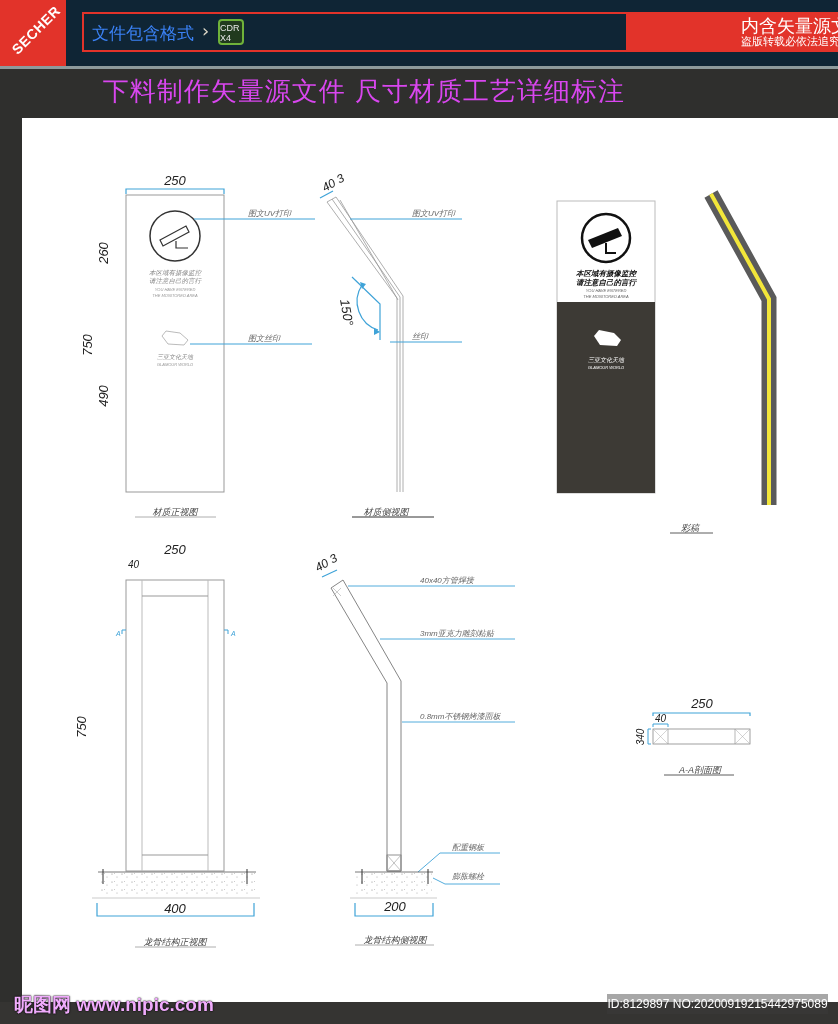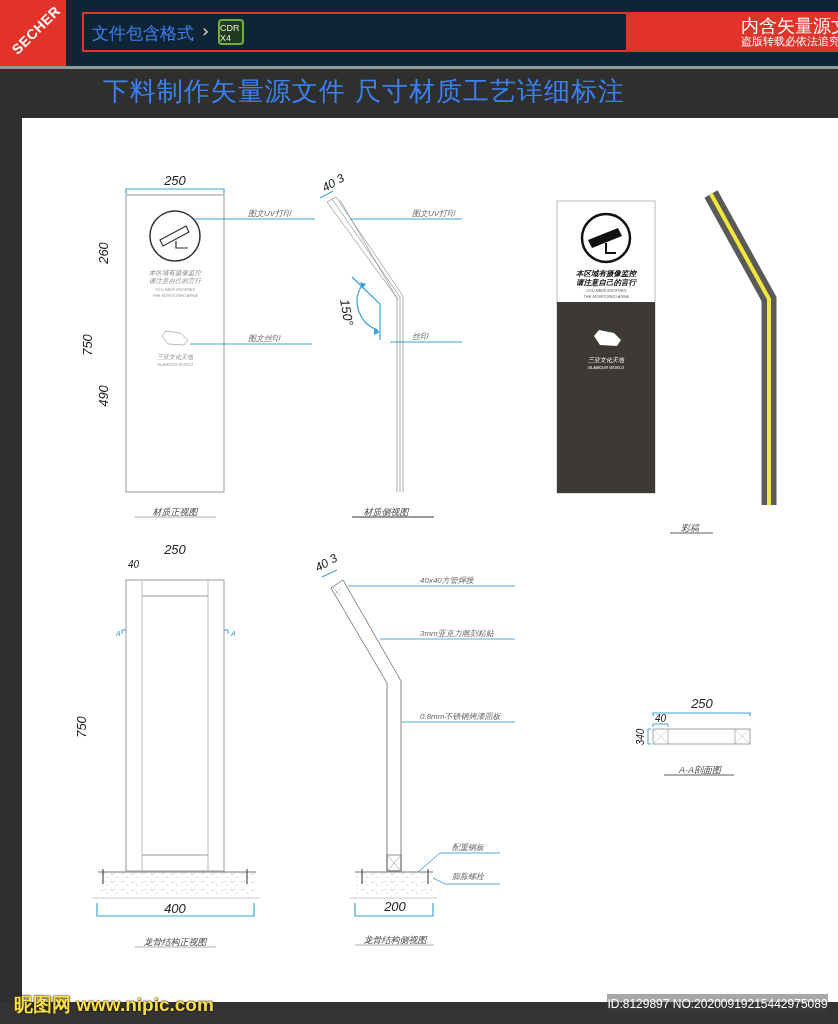--- a/index.html
+++ b/index.html
@@ -9,24 +9,24 @@
   .brand span{position:absolute;left:-4px;top:22px;width:80px;text-align:center;color:#fff;font-family:"Liberation Sans",sans-serif;font-weight:bold;font-size:14px;transform:rotate(-45deg);letter-spacing:0.5px;}
   .format-box{position:absolute;left:82px;top:12px;width:546px;height:40px;border:2px solid #e2332a;box-sizing:border-box;}
   .format-label{position:absolute;left:8px;top:8px;color:#3b82f6;font-size:17px;}
   .format-arrow{position:absolute;left:118px;top:6px;color:#ddd8c8;font-size:18px;}
   .cdr-badge{position:absolute;left:134px;top:5px;width:26px;height:26px;border:2px solid #6fb23a;border-radius:4px;background:#213a1e;color:#e8e8e8;font-family:"Liberation Sans",sans-serif;font-size:9px;line-height:10px;text-align:left;box-sizing:border-box;padding-top:2px;}
   .tagline{position:absolute;right:10px;top:9px;color:#ddd8c8;font-size:14px;}
   .red-panel{position:absolute;left:628px;top:12px;width:210px;height:40px;background:#e2332a;}
   .red-panel .l1{position:absolute;left:113px;top:2px;color:#fff;font-size:18px;white-space:nowrap;}
   .red-panel .l2{position:absolute;left:113px;top:22px;color:#fff;font-size:11px;white-space:nowrap;}
   .greyline{position:absolute;left:0;top:66px;width:838px;height:3px;background:#8e9a9c;}
-  .page-title{position:absolute;left:0;top:74px;width:728px;text-align:center;color:#3b82f6;font-size:26px;letter-spacing:1px;}
+  .page-title{position:absolute;left:0;top:74px;width:728px;text-align:center;color:#d946ef;font-size:26px;letter-spacing:1px;}
   .canvas{position:absolute;left:22px;top:118px;width:816px;height:884px;background:#fff;font-style:italic;}
   .bottombar{position:absolute;left:0;top:1002px;width:838px;height:22px;background:#353432;}
-  .wm-left{position:absolute;left:14px;top:992px;color:#fde047;font-family:"Liberation Sans",sans-serif;font-weight:bold;font-size:19px;text-shadow:0 0 2px #000,0 0 1px #000;}
+  .wm-left{position:absolute;left:14px;top:992px;color:#f0abfc;font-family:"Liberation Sans",sans-serif;font-weight:bold;font-size:19px;text-shadow:0 0 2px #000,0 0 1px #000;}
   .wm-right{position:absolute;left:607px;top:994px;width:221px;height:20px;background:rgba(60,60,60,0.45);color:#fff;font-family:"Liberation Sans",sans-serif;font-size:12px;line-height:20px;text-align:center;}
   svg text{font-family:"Liberation Sans",sans-serif;}
 </style>
 </head>
 <body>
 
 <div class="topbar">
   <div class="brand">
       <span>SECHER</span>
     </div>

